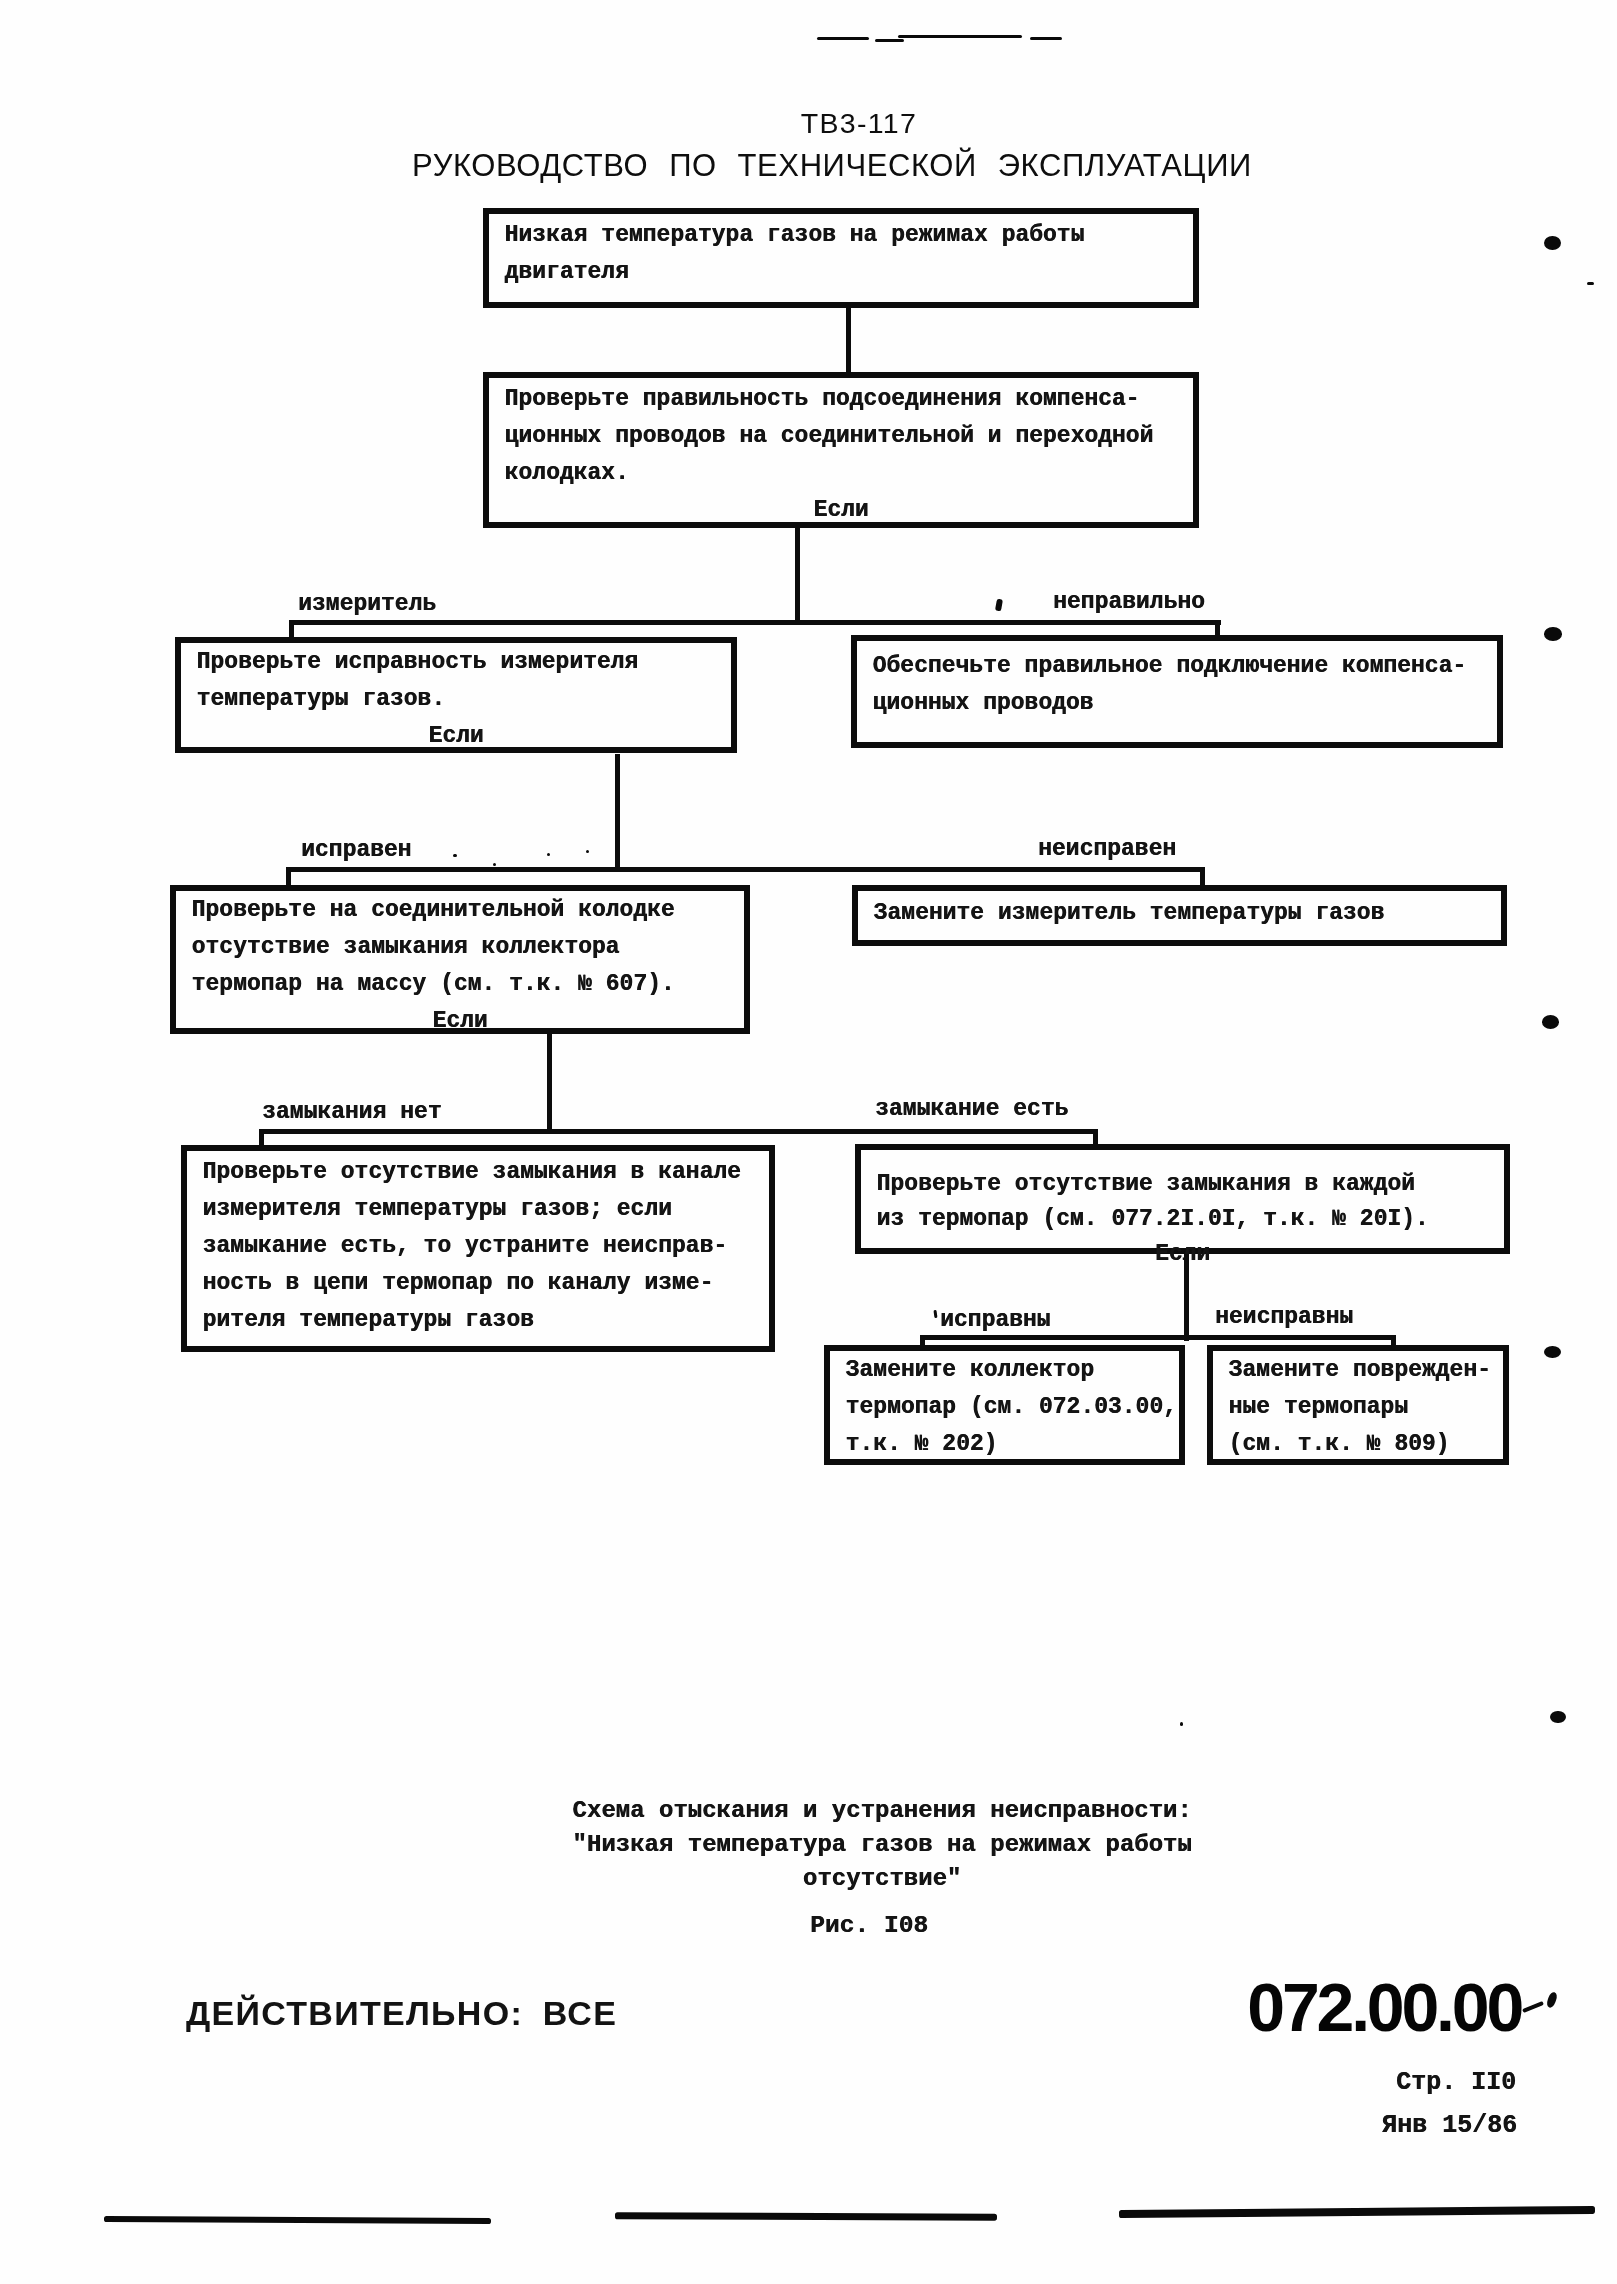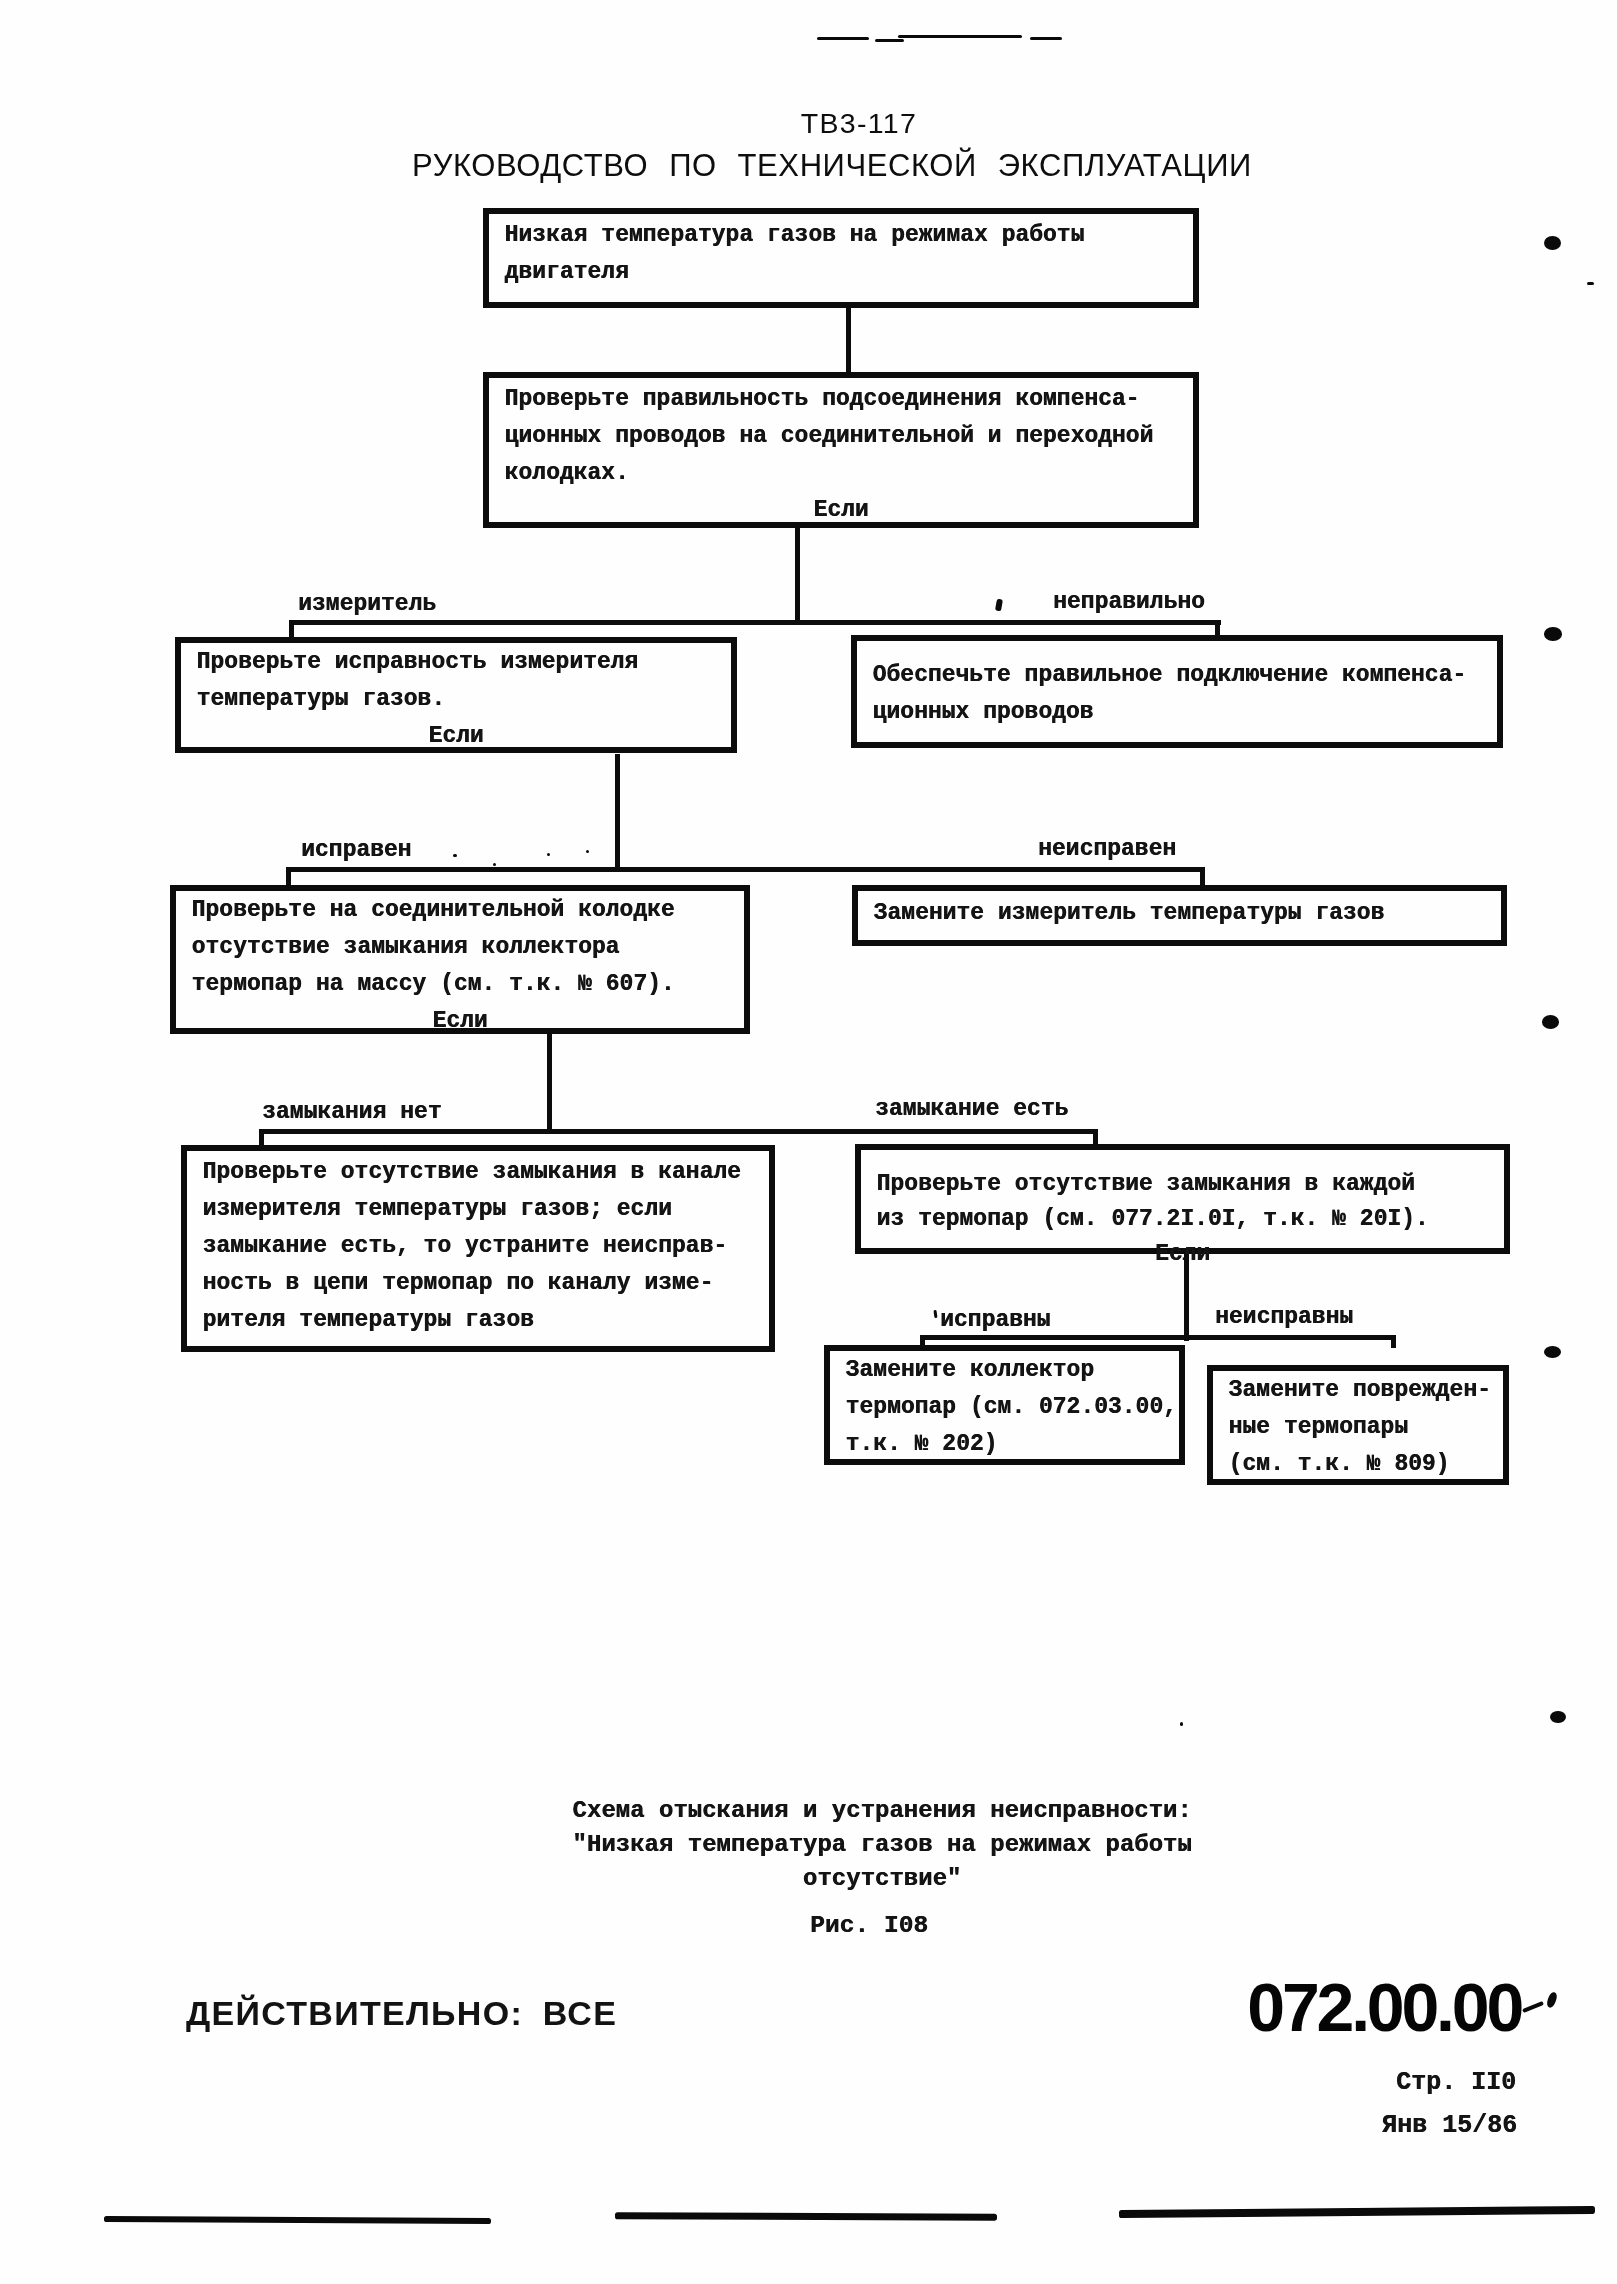--- a/index.html
+++ b/index.html
@@ -136,21 +136,21 @@
   <div class="blabel mono" style="left:1053px;top:589px;">неправильно</div>
   <div class="mark ink" style="left:996px;top:599px;width:5.8px;height:11.6px;transform:rotate(10deg);"></div>
 
   <div class="box" style="left:175px;top:637px;width:562px;height:116px;">
     <div class="bt mono" style="padding-top:1.3px;">Проверьте исправность измерителя
 температуры газов.</div>
     <div class="bi mono">Если</div>
   </div>
 
   <div class="box" style="left:851px;top:635px;width:652px;height:113px;">
-    <div class="bt mono" style="padding-top:16px;">Обеспечьте правильное подключение компенса-
+    <div class="bt mono" style="padding-top:7px;">Обеспечьте правильное подключение компенса-
 ционных проводов</div>
   </div>
 
   <div class="vl" style="left:615px;top:754px;height:118px;"></div>
 
   <div class="hl" style="left:286px;top:867px;width:919px;"></div>
   <div class="vl" style="left:286px;top:867px;height:23px;"></div>
   <div class="vl" style="left:1200px;top:867px;height:22px;"></div>
   <div class="blabel mono" style="left:301px;top:837px;">исправен</div>
   <div class="blabel mono" style="left:1038px;top:836px;">неисправен</div>
@@ -200,21 +200,21 @@
   <div class="blabel mono" style="left:940px;top:1307px;">исправны</div>
   <div class="blabel mono" style="left:1215px;top:1304px;">неисправны</div>
   <div class="mark ink" style="left:934px;top:1310px;width:3.2px;height:8.4px;transform:rotate(-8deg);"></div>
 
   <div class="box" style="left:824px;top:1345px;width:361px;height:120px;">
     <div class="bt mono" style="padding-top:1.3px;">Замените коллектор
 термопар (см. 072.03.00,
 т.к. № 202)</div>
   </div>
 
-  <div class="box" style="left:1207px;top:1345px;width:302px;height:120px;margin-top:20px;">
+  <div class="box" style="left:1207px;top:1345px;width:302px;height:120px;">
     <div class="bt mono" style="padding-top:1.3px;">Замените поврежден-
 ные термопары
 (см. т.к. № 809)</div>
   </div>
 
   <div class="cap mono" style="left:416px;top:1794px;width:932px;">Схема отыскания и устранения неисправности:
 "Низкая температура газов на режимах работы
 отсутствие"</div>
   <div class="cap mono" style="left:416px;top:1909px;width:906px;font-size:24.6px;">Рис. I08</div>
   <div class="mark ink" style="left:1180px;top:1722px;width:3.2px;height:3.9px;"></div>

